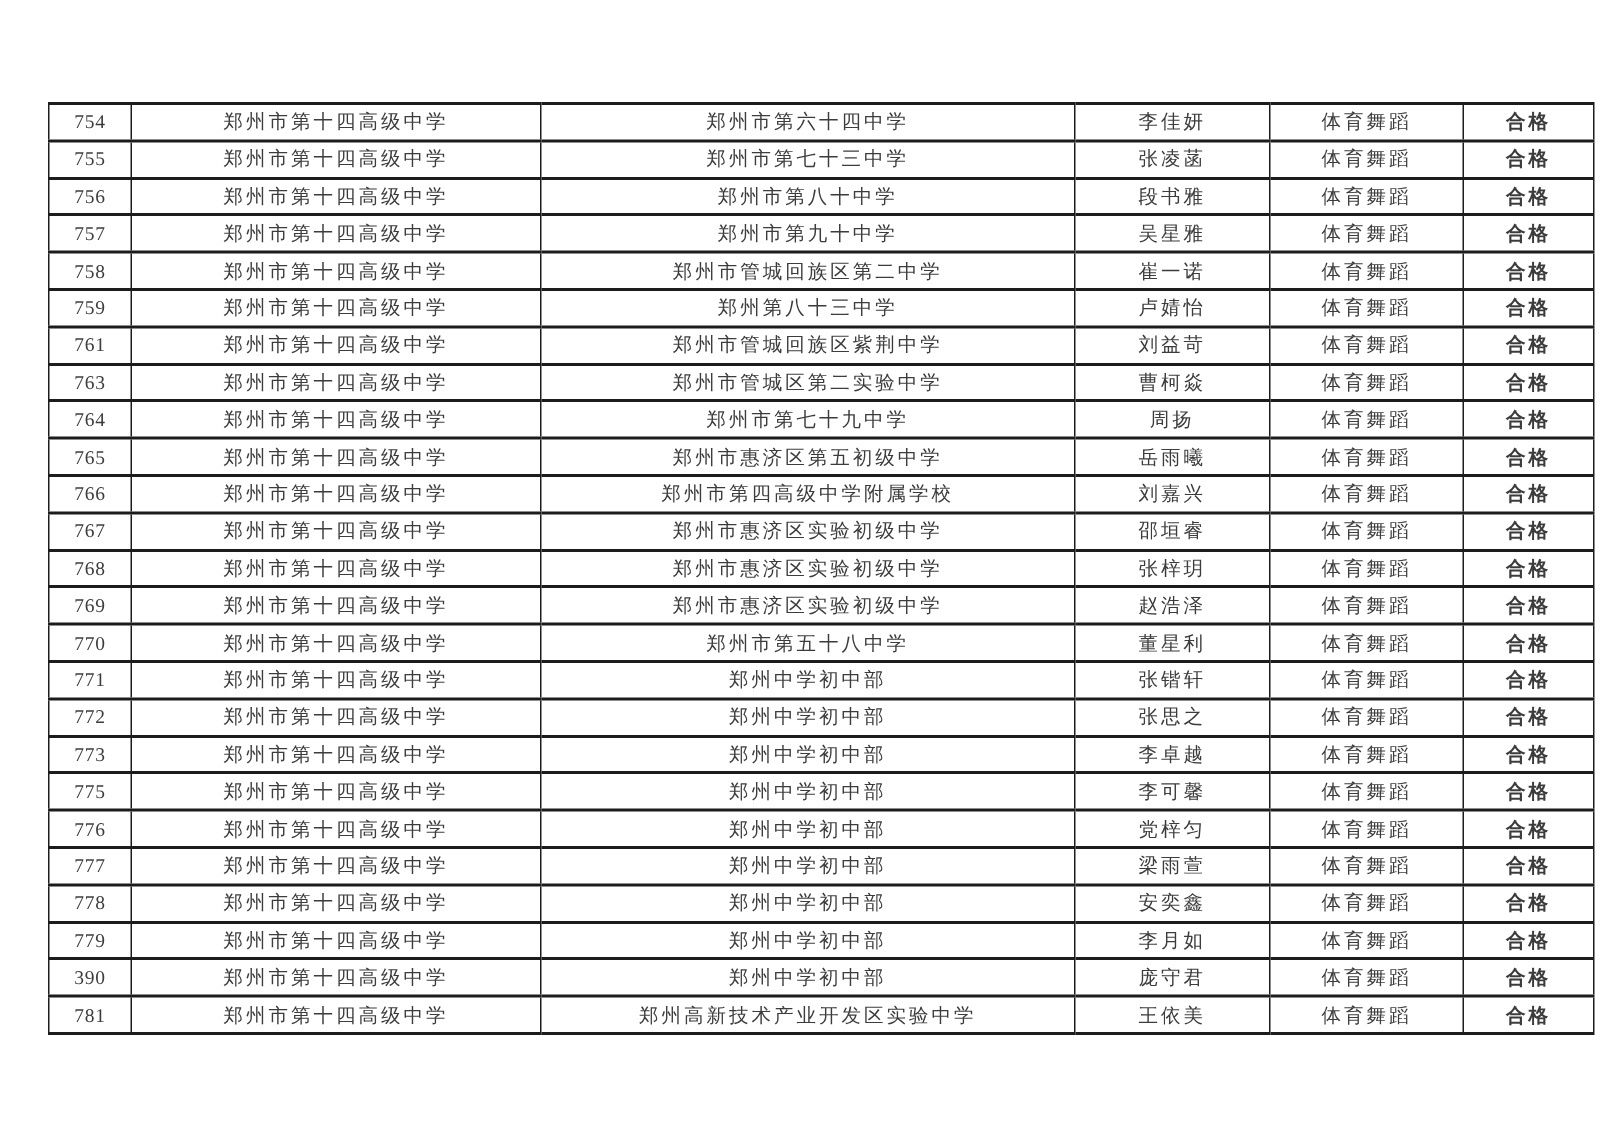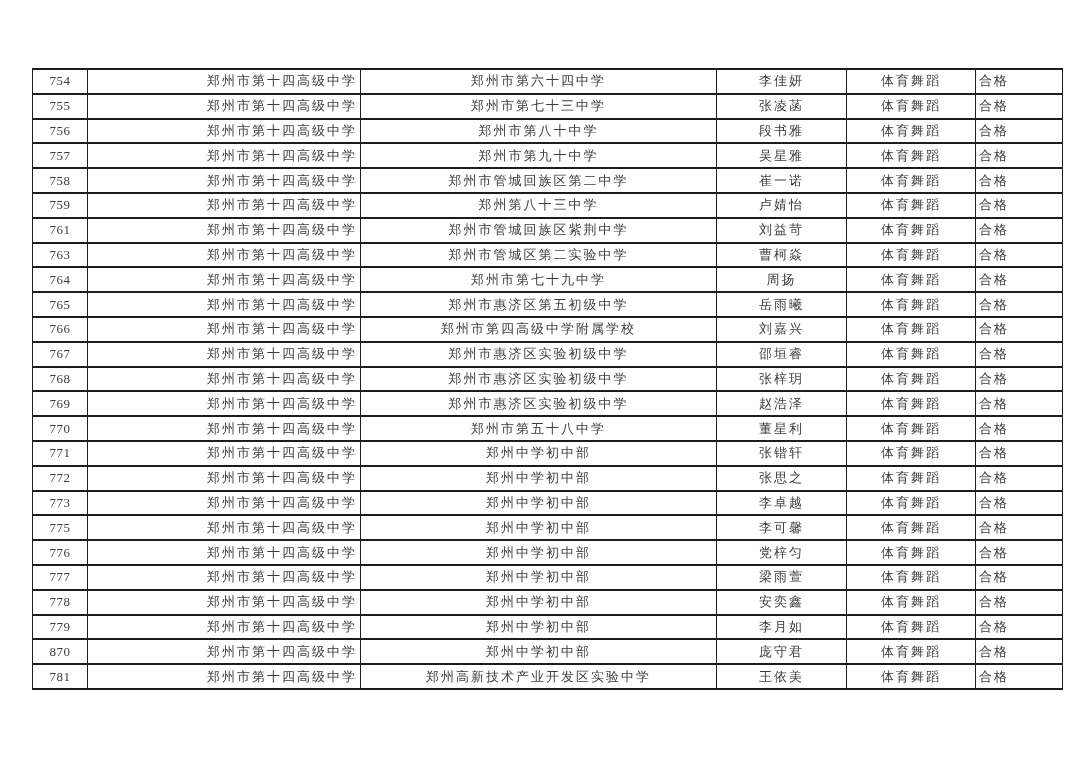--- a/index.html
+++ b/index.html
@@ -33,25 +33,25 @@
     padding: 0 3px;
     font-size: 13px;
     color: #3c3c3c;
     white-space: nowrap;
     overflow: hidden;
     vertical-align: middle;
     height: 20px;
     line-height: 20px;
   }
   td.c-no      { width: 48px;  text-align: center; letter-spacing: 0.5px; }
-  td.c-school  { width: 266px; text-align: right; letter-spacing: 2px; }
+  td.c-school  { width: 266px; text-align: center; letter-spacing: 2px; }
   td.c-origin  { width: 349px; text-align: center;   letter-spacing: 2px; padding-left: 5px; }
   td.c-name    { width: 123px; text-align: center; letter-spacing: 2px; }
   td.c-spec    { width: 122px; text-align: center; letter-spacing: 2px; margin-top: 29px; }
-  td.c-result  { width: 80px;  text-align: left; letter-spacing: 2px; }
+  td.c-result  { width: 80px;  text-align: center; letter-spacing: 2px; font-weight: bold; }
 </style>
 </head>
 <body>
 
 <div class="page">
   <table class="qual-table">
     <tbody id="rows">
   <tr>
     <td class="c-no">754</td>
     <td class="c-school">郑州市第十四高级中学</td>
@@ -256,21 +256,21 @@
   <tr>
     <td class="c-no">779</td>
     <td class="c-school">郑州市第十四高级中学</td>
     <td class="c-origin">郑州中学初中部</td>
     <td class="c-name">李月如</td>
     <td class="c-spec">体育舞蹈</td>
     <td class="c-result">合格</td>
   </tr>
 
   <tr>
-    <td class="c-no">870</td>
+    <td class="c-no">390</td>
     <td class="c-school">郑州市第十四高级中学</td>
     <td class="c-origin">郑州中学初中部</td>
     <td class="c-name">庞守君</td>
     <td class="c-spec">体育舞蹈</td>
     <td class="c-result">合格</td>
   </tr>
 
   <tr>
     <td class="c-no">781</td>
     <td class="c-school">郑州市第十四高级中学</td>

